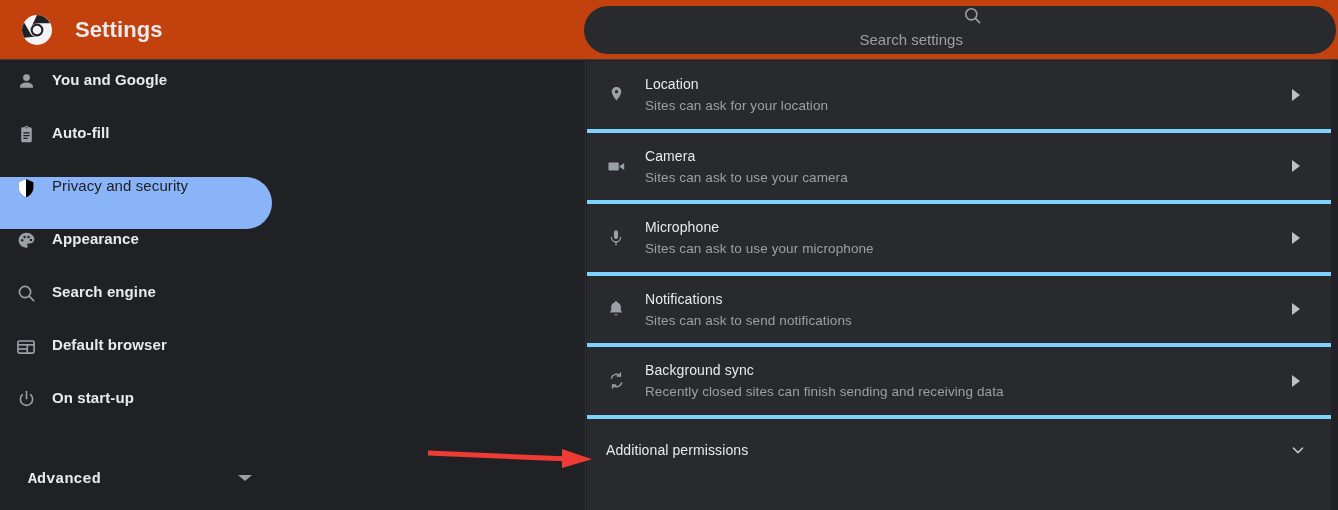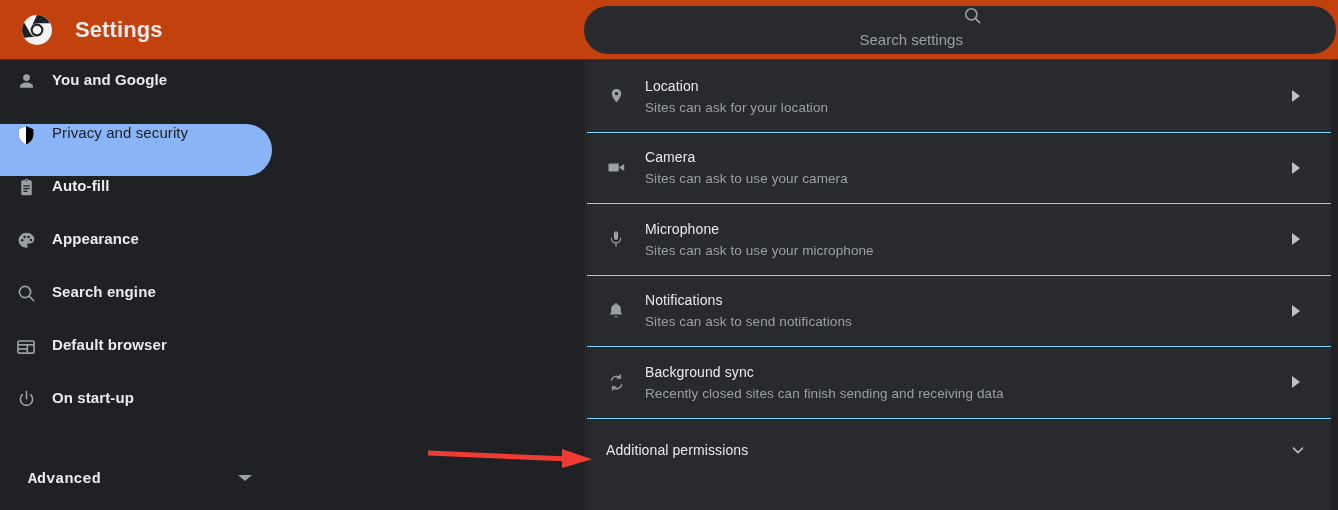--- a/index.html
+++ b/index.html
@@ -99,21 +99,21 @@
   #content {
     position:absolute; top:61px; left:587px;
     width:744px; height:449px;
     background:#292A2D;
     overflow:hidden;
   }
   .perm-row {
     position:relative;
     height:71.5px;
     display:flex; 
-    border-bottom:1px solid #7dd3fc;
+    border-bottom:4px solid #7dd3fc;
     cursor:pointer;
   }
   .perm-row .perm-icon {
     width:58px; min-width:58px;
     display:flex; align-items:center; justify-content:center;
     color:#9AA0A6;
   }
   .perm-row .perm-icon svg { display:block; }
   .perm-text { display:flex; flex-direction:column; justify-content:center; }
   .perm-title {
@@ -199,40 +199,40 @@
     <div class="nav-item">
       <span class="nav-icon">
         <svg viewBox="0 0 24 24" width="21" height="21" fill="currentColor">
           <circle cx="12" cy="7.5" r="3.9"></circle>
           <path d="M12 13c-4.3 0-7.4 2.2-7.4 4.6V19h14.8v-1.4C19.4 15.2 16.3 13 12 13z"></path>
         </svg>
       </span>
       <span class="nav-label">You and Google</span>
     </div>
 
-    <div class="nav-item selected">
-      <span class="nav-icon">
-        <svg viewBox="0 0 24 24" width="22" height="22">
-          <path d="M12 2.2 3.9 5.6v5.7c0 5 3.5 9.7 8.1 10.8 4.6-1.1 8.1-5.8 8.1-10.8V5.6z" fill="currentColor"></path>
-          <path d="M12 2.2 3.9 5.6v5.7c0 5 3.5 9.7 8.1 10.8z" fill="#FFFFFF"></path>
-        </svg>
-      </span>
-      <span class="nav-label">Privacy and security</span>
-    </div>
-
     <div class="nav-item">
       <span class="nav-icon">
         <svg viewBox="0 0 24 24" width="21" height="21" fill="currentColor">
           <path d="M16.5 3.6h-2.2a2.4 2.4 0 0 0-4.6 0H7.5A1.6 1.6 0 0 0 6 5.2v14.1a1.6 1.6 0 0 0 1.5 1.6h9a1.6 1.6 0 0 0 1.5-1.6V5.2a1.6 1.6 0 0 0-1.5-1.6zM12 3.3a.9.9 0 1 1 0 1.8.9.9 0 0 1 0-1.8z"></path>
           <rect x="8.4" y="9.4" width="7.2" height="1.5" fill="#202124"></rect>
           <rect x="8.4" y="12.5" width="7.2" height="1.5" fill="#202124"></rect>
           <rect x="8.4" y="15.6" width="4.8" height="1.5" fill="#202124"></rect>
         </svg>
       </span>
       <span class="nav-label">Auto-fill</span>
+    </div>
+
+    <div class="nav-item selected">
+      <span class="nav-icon">
+        <svg viewBox="0 0 24 24" width="22" height="22">
+          <path d="M12 2.2 3.9 5.6v5.7c0 5 3.5 9.7 8.1 10.8 4.6-1.1 8.1-5.8 8.1-10.8V5.6z" fill="currentColor"></path>
+          <path d="M12 2.2 3.9 5.6v5.7c0 5 3.5 9.7 8.1 10.8z" fill="#FFFFFF"></path>
+        </svg>
+      </span>
+      <span class="nav-label">Privacy and security</span>
     </div>
 
     <div class="nav-item">
       <span class="nav-icon">
         <svg viewBox="0 0 24 24" width="21" height="21" fill="currentColor">
           <path d="M12 3.2C7 3.2 3 7 3 11.7s4 8.5 9 8.5c.8 0 1.5-.6 1.5-1.4 0-.4-.15-.7-.4-1-.25-.3-.4-.6-.4-1 0-.8.7-1.4 1.5-1.4h1.8c2.8 0 5-2.1 5-4.7 0-4.1-4-7.5-9-7.5z"></path>
           <circle cx="7.1" cy="11.8" r="1.4" fill="#202124"></circle>
           <circle cx="9.8" cy="7.9" r="1.4" fill="#202124"></circle>
           <circle cx="14.3" cy="7.9" r="1.4" fill="#202124"></circle>
           <circle cx="17.1" cy="11.4" r="1.4" fill="#202124"></circle>

